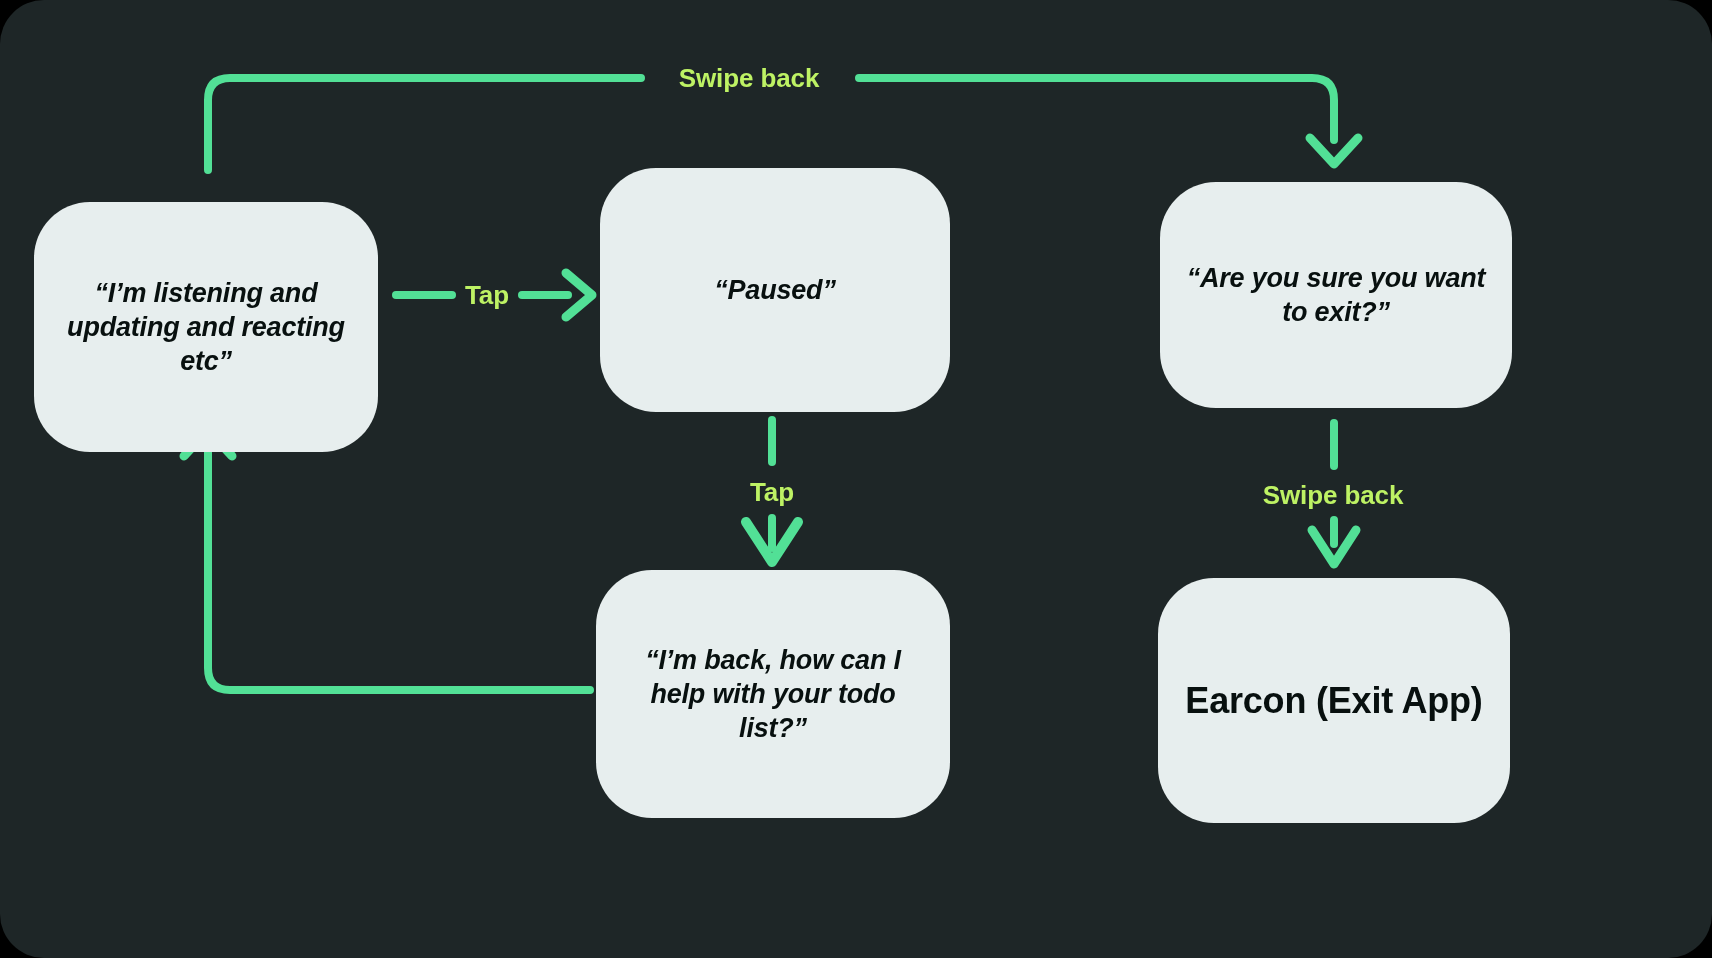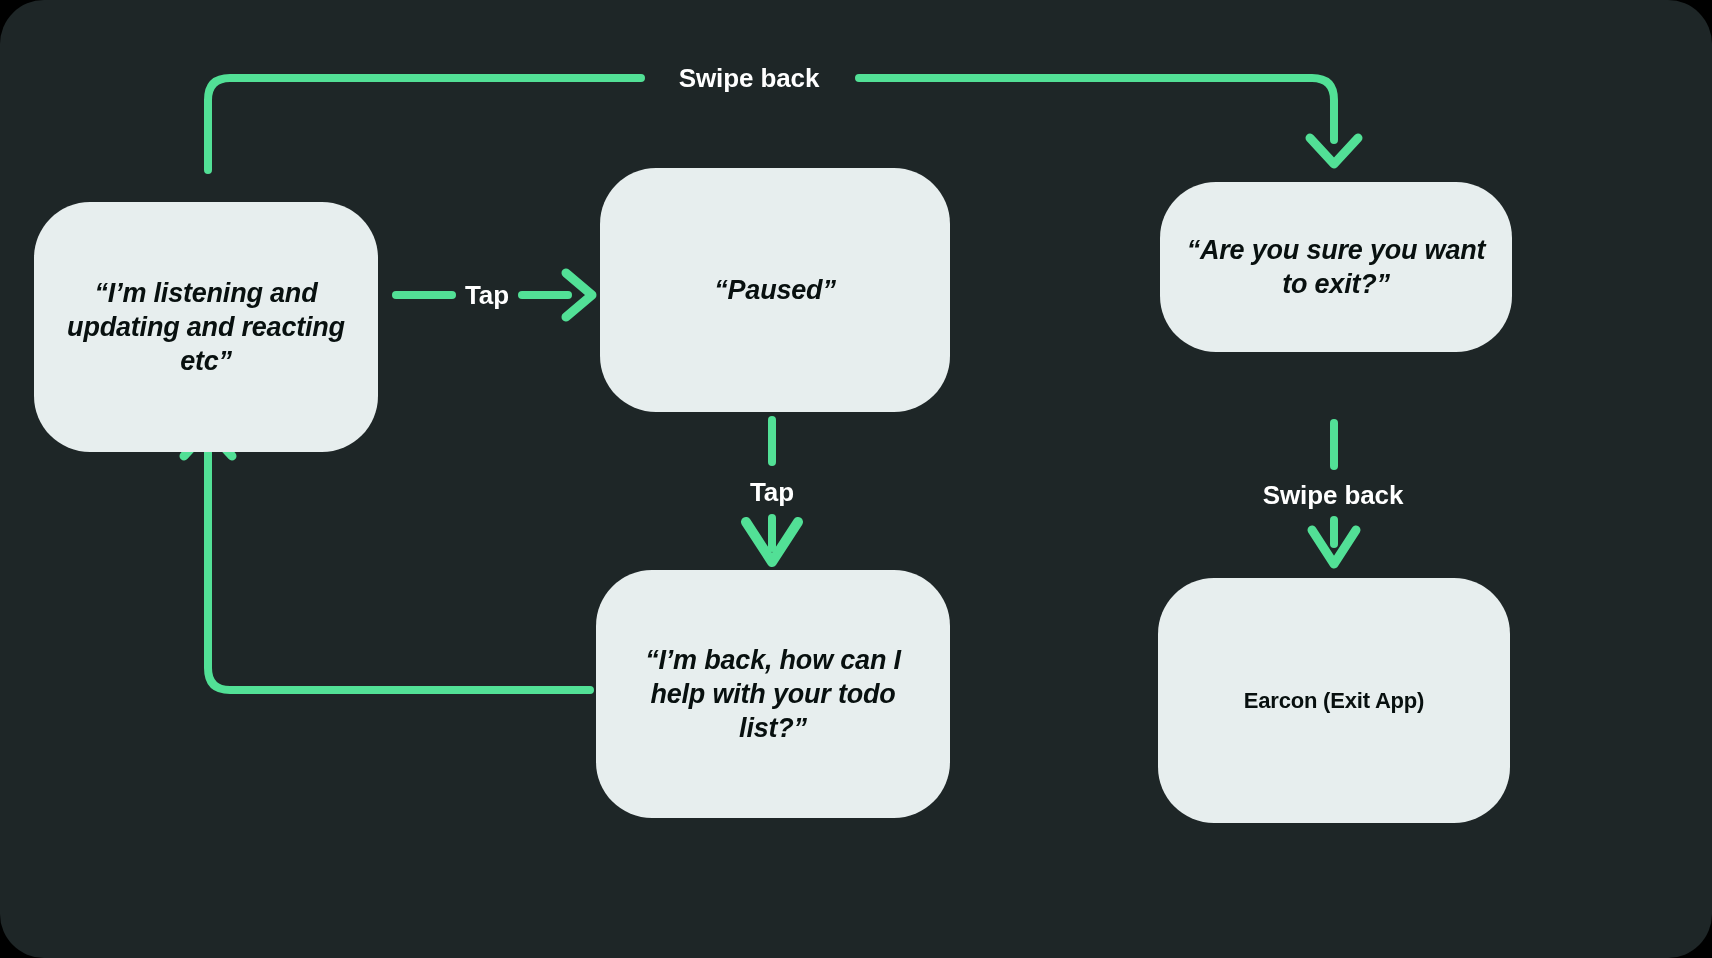--- a/index.html
+++ b/index.html
@@ -44,38 +44,38 @@
     font-style: italic;
     font-weight: bold;
     font-size: 27px;
     line-height: 1.26;
     text-align: center;
     letter-spacing: -0.2px;
     white-space: pre-line;
   }
   .node-label.plain {
     font-style: normal;
-    font-size: 22px;
+    font-size: 36px;
   }
   .edge-label {
     position: absolute;
-    color: #ffffff;
+    color: #bef264;
     font-family: "Liberation Sans", sans-serif;
     font-weight: bold;
     font-size: 26px;
     letter-spacing: -0.1px;
     white-space: nowrap;
     transform: translate(-50%, -50%);
     text-align: right;
   }
 
   
   #node-listening { left: 34px;   top: 170px; width: 344px; height: 250px; margin-top: 32px; }
   #node-paused    { left: 600px;  top: 168px; width: 350px; height: 244px; justify-content: center; }
-  #node-confirm   { left: 1160px; top: 182px; width: 352px; height: 170px; }
+  #node-confirm   { left: 1160px; top: 182px; width: 352px; height: 226px; }
   #node-back      { left: 596px;  top: 570px; width: 354px; height: 248px; align-items: center; }
   #node-earcon    { left: 1158px; top: 578px; width: 352px; height: 245px; }
 
   
   #label-swipe-back-top { left: 749px;  top: 78px;  }
   #label-tap-1          { left: 487px;  top: 295px; }
   #label-tap-2          { left: 772px;  top: 492px; }
   #label-swipe-back-2   { left: 1333px; top: 495px; }
 </style>
 </head>

